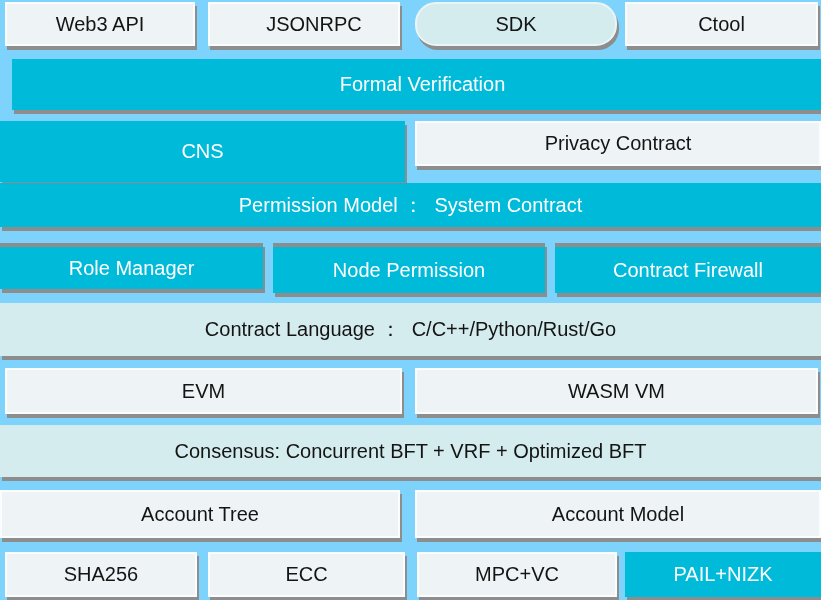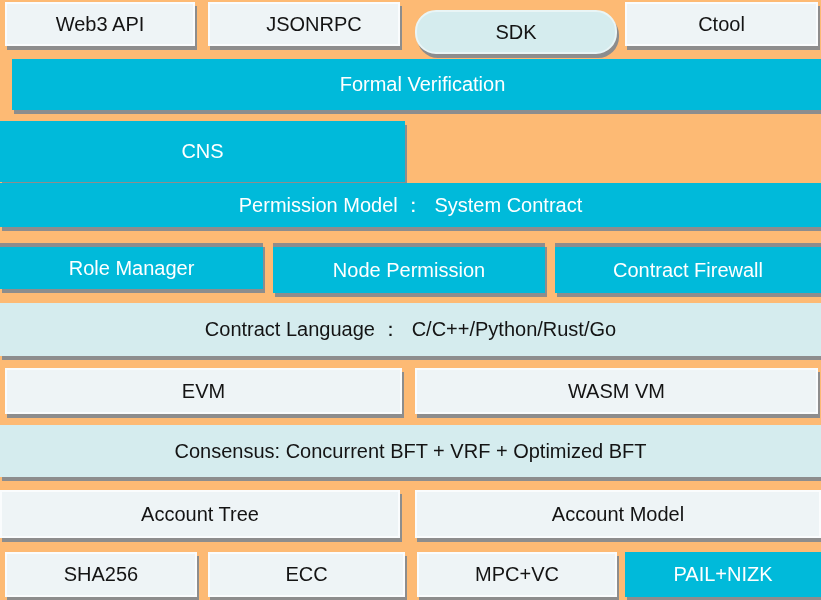--- a/index.html
+++ b/index.html
@@ -1,19 +1,19 @@
 <!DOCTYPE html>
 <html><head>
 <meta charset="utf-8">
 <style>
   html,body{margin:0;padding:0;background:#000;}
   #stage{
     position:relative;
     width:821px;height:600px;
-    background:#fdba74;
+    background:#7dd3fc;
     overflow:hidden;
     font-family:"Liberation Sans", sans-serif;
   }
   .box{
     position:absolute;
     display:flex;align-items:center;justify-content:center;
     box-sizing:border-box;
     font-size:20px;
     box-shadow:2px 4px 0 #8d8d8d;
   }
@@ -34,33 +34,36 @@
 <body>
 
 <div id="stage">
 
   <div class="box light" style="left:5px;top:2px;width:190px;height:44px;">
     <span>Web3 API</span>
   </div>
   <div class="box light" style="left:208px;top:2px;width:192px;height:44px;padding-left:20px;">
     <span>JSONRPC</span>
   </div>
-  <div class="box tint" style="left:415px;top:10px;width:202px;height:44px;border-radius:21px;">
+  <div class="box tint" style="left:415px;top:2px;width:202px;height:44px;border-radius:21px;">
     <span>SDK</span>
   </div>
   <div class="box light" style="left:625px;top:2px;width:193px;height:44px;">
     <span>Ctool</span>
   </div>
 
   <div class="box cyan" style="left:0px;top:59px;width:821px;height:51px;margin-left:12px;">
     <span>Formal Verification</span>
   </div>
 
   <div class="box cyan" style="left:0px;top:121px;width:405px;height:61px;">
     <span>CNS</span>
+  </div>
+  <div class="box light" style="left:415px;top:121px;width:406px;height:45px;">
+    <span>Privacy Contract</span>
   </div>
 
   <div class="box cyan" style="left:0px;top:183px;width:821px;height:44px;">
     <span>Permission Model ：  System Contract</span>
   </div>
 
   <div class="box cyan topbar" style="left:0px;top:243px;width:263px;height:46px;justify-content:center;">
     <span>Role Manager</span>
   </div>
   <div class="box cyan topbar" style="left:273px;top:243px;width:272px;height:50px;">

